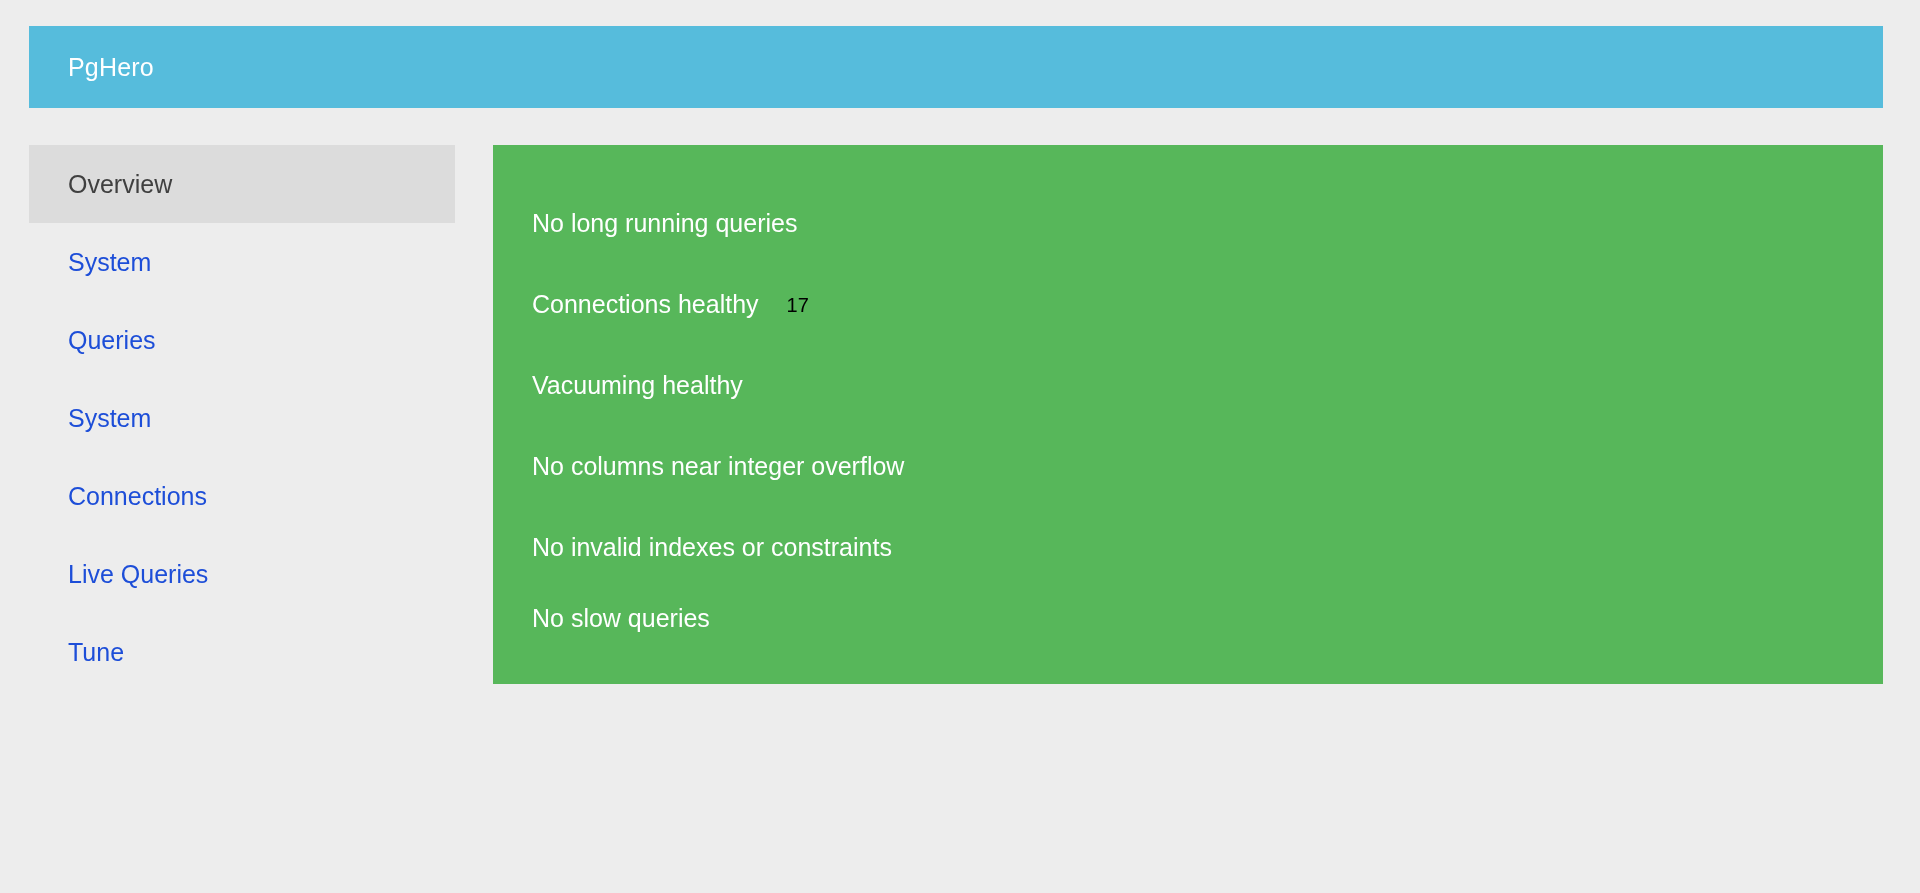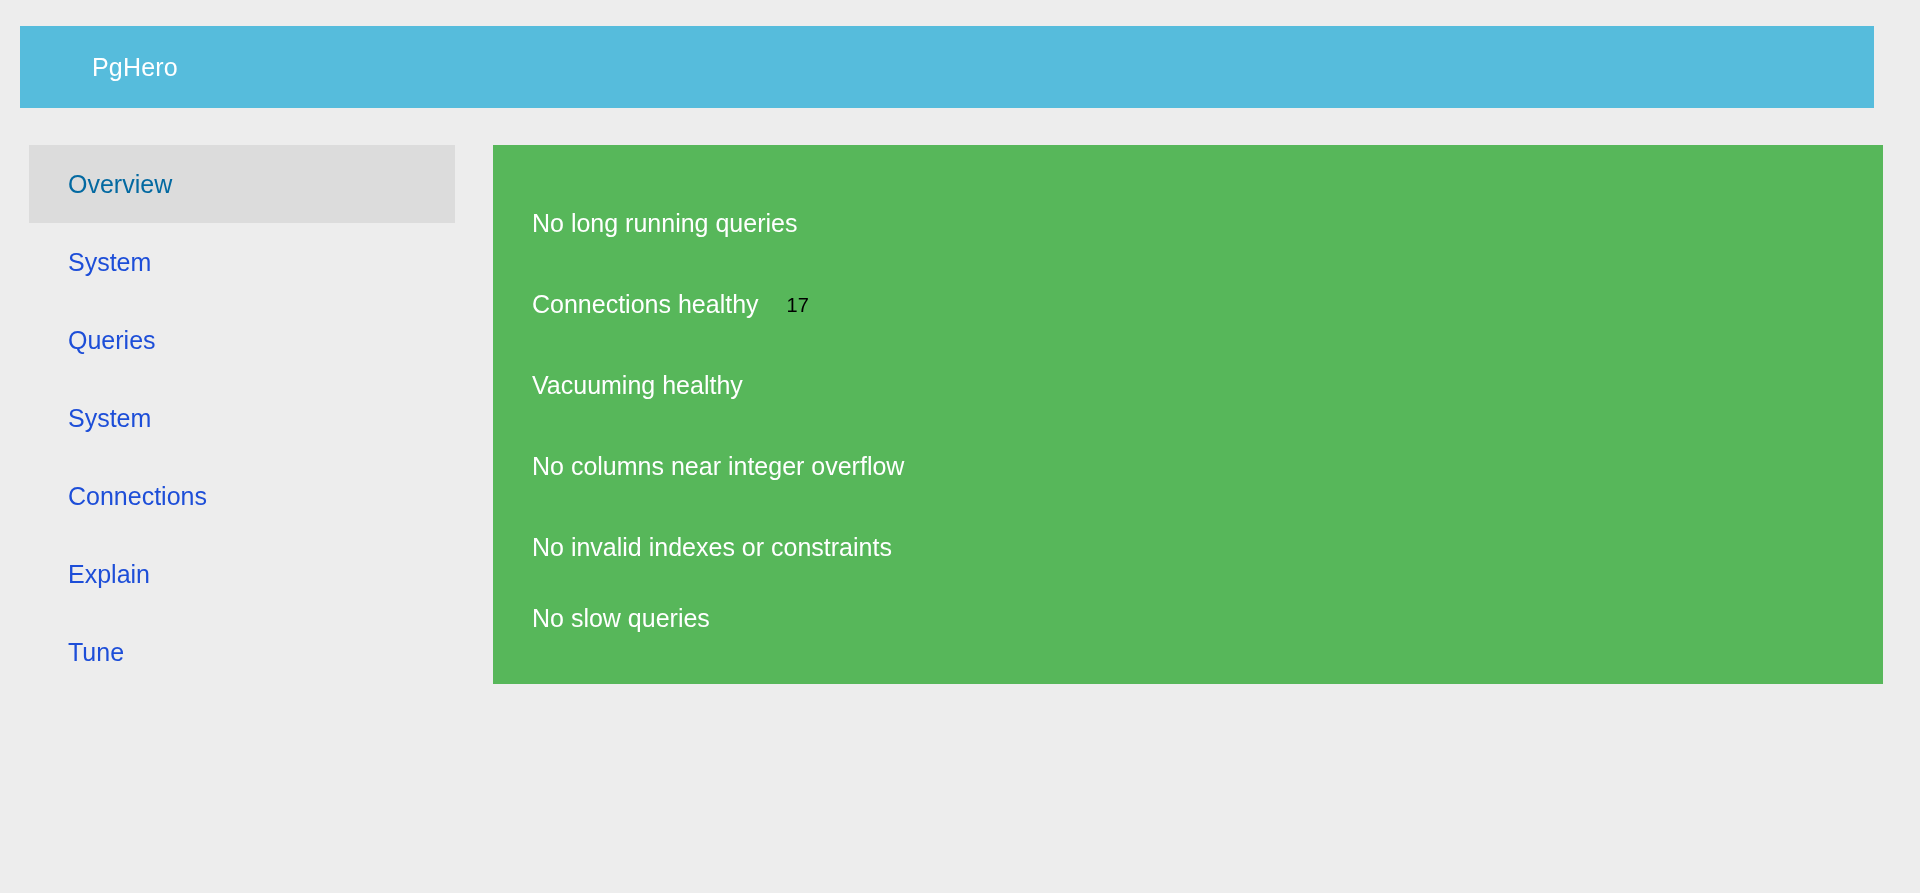--- a/index.html
+++ b/index.html
@@ -19,29 +19,28 @@
   .page {
     position: relative;
     width: 1920px;
     height: 893px;
     box-sizing: border-box;
   }
 
   
   .navbar {
     position: absolute;
-    left: 20px;
+    left: 29px;
     top: 26px;
     width: 1854px;
     height: 82px;
     background: #56bcdc;
     display: flex;
     align-items: center;
     box-sizing: border-box;
-    padding-left: 33px;
   }
   .navbar-brand {
     margin-left: 39px;
     color: #ffffff;
     font-size: 25px;
     font-weight: 400;
     letter-spacing: 0.2px;
     text-decoration: none;
     line-height: 1;
     white-space: nowrap;
@@ -81,21 +80,21 @@
     padding-left: 39px;
     box-sizing: border-box;
     color: #1d4ed8;
     font-size: 25px;
     font-weight: 400;
     text-decoration: none;
     white-space: nowrap;
     line-height: 1;
   }
   .nav-item.active .nav-link {
-    color: #0369a1;
+    color: #404040;
   }
 
   
   .main-panel {
     position: absolute;
     left: 464px;
     top: 0;
     width: 1390px;
     background: #57b75a;
     padding: 38px 0 36px 0;
@@ -156,21 +155,21 @@
         <li class="nav-item">
           <a class="nav-link" href="#">Queries</a>
         </li>
         <li class="nav-item">
           <a class="nav-link" href="#">System</a>
         </li>
         <li class="nav-item">
           <a class="nav-link" href="#">Connections</a>
         </li>
         <li class="nav-item">
-          <a class="nav-link" href="#">Explain</a>
+          <a class="nav-link" href="#">Live Queries</a>
         </li>
         <li class="nav-item">
           <a class="nav-link" href="#">Tune</a>
         </li>
       </ul>
 
     <div class="main-panel">
       <ul class="status-list" id="status-list">
           <li class="status-item">
             <span class="status-label">No long running queries</span>

